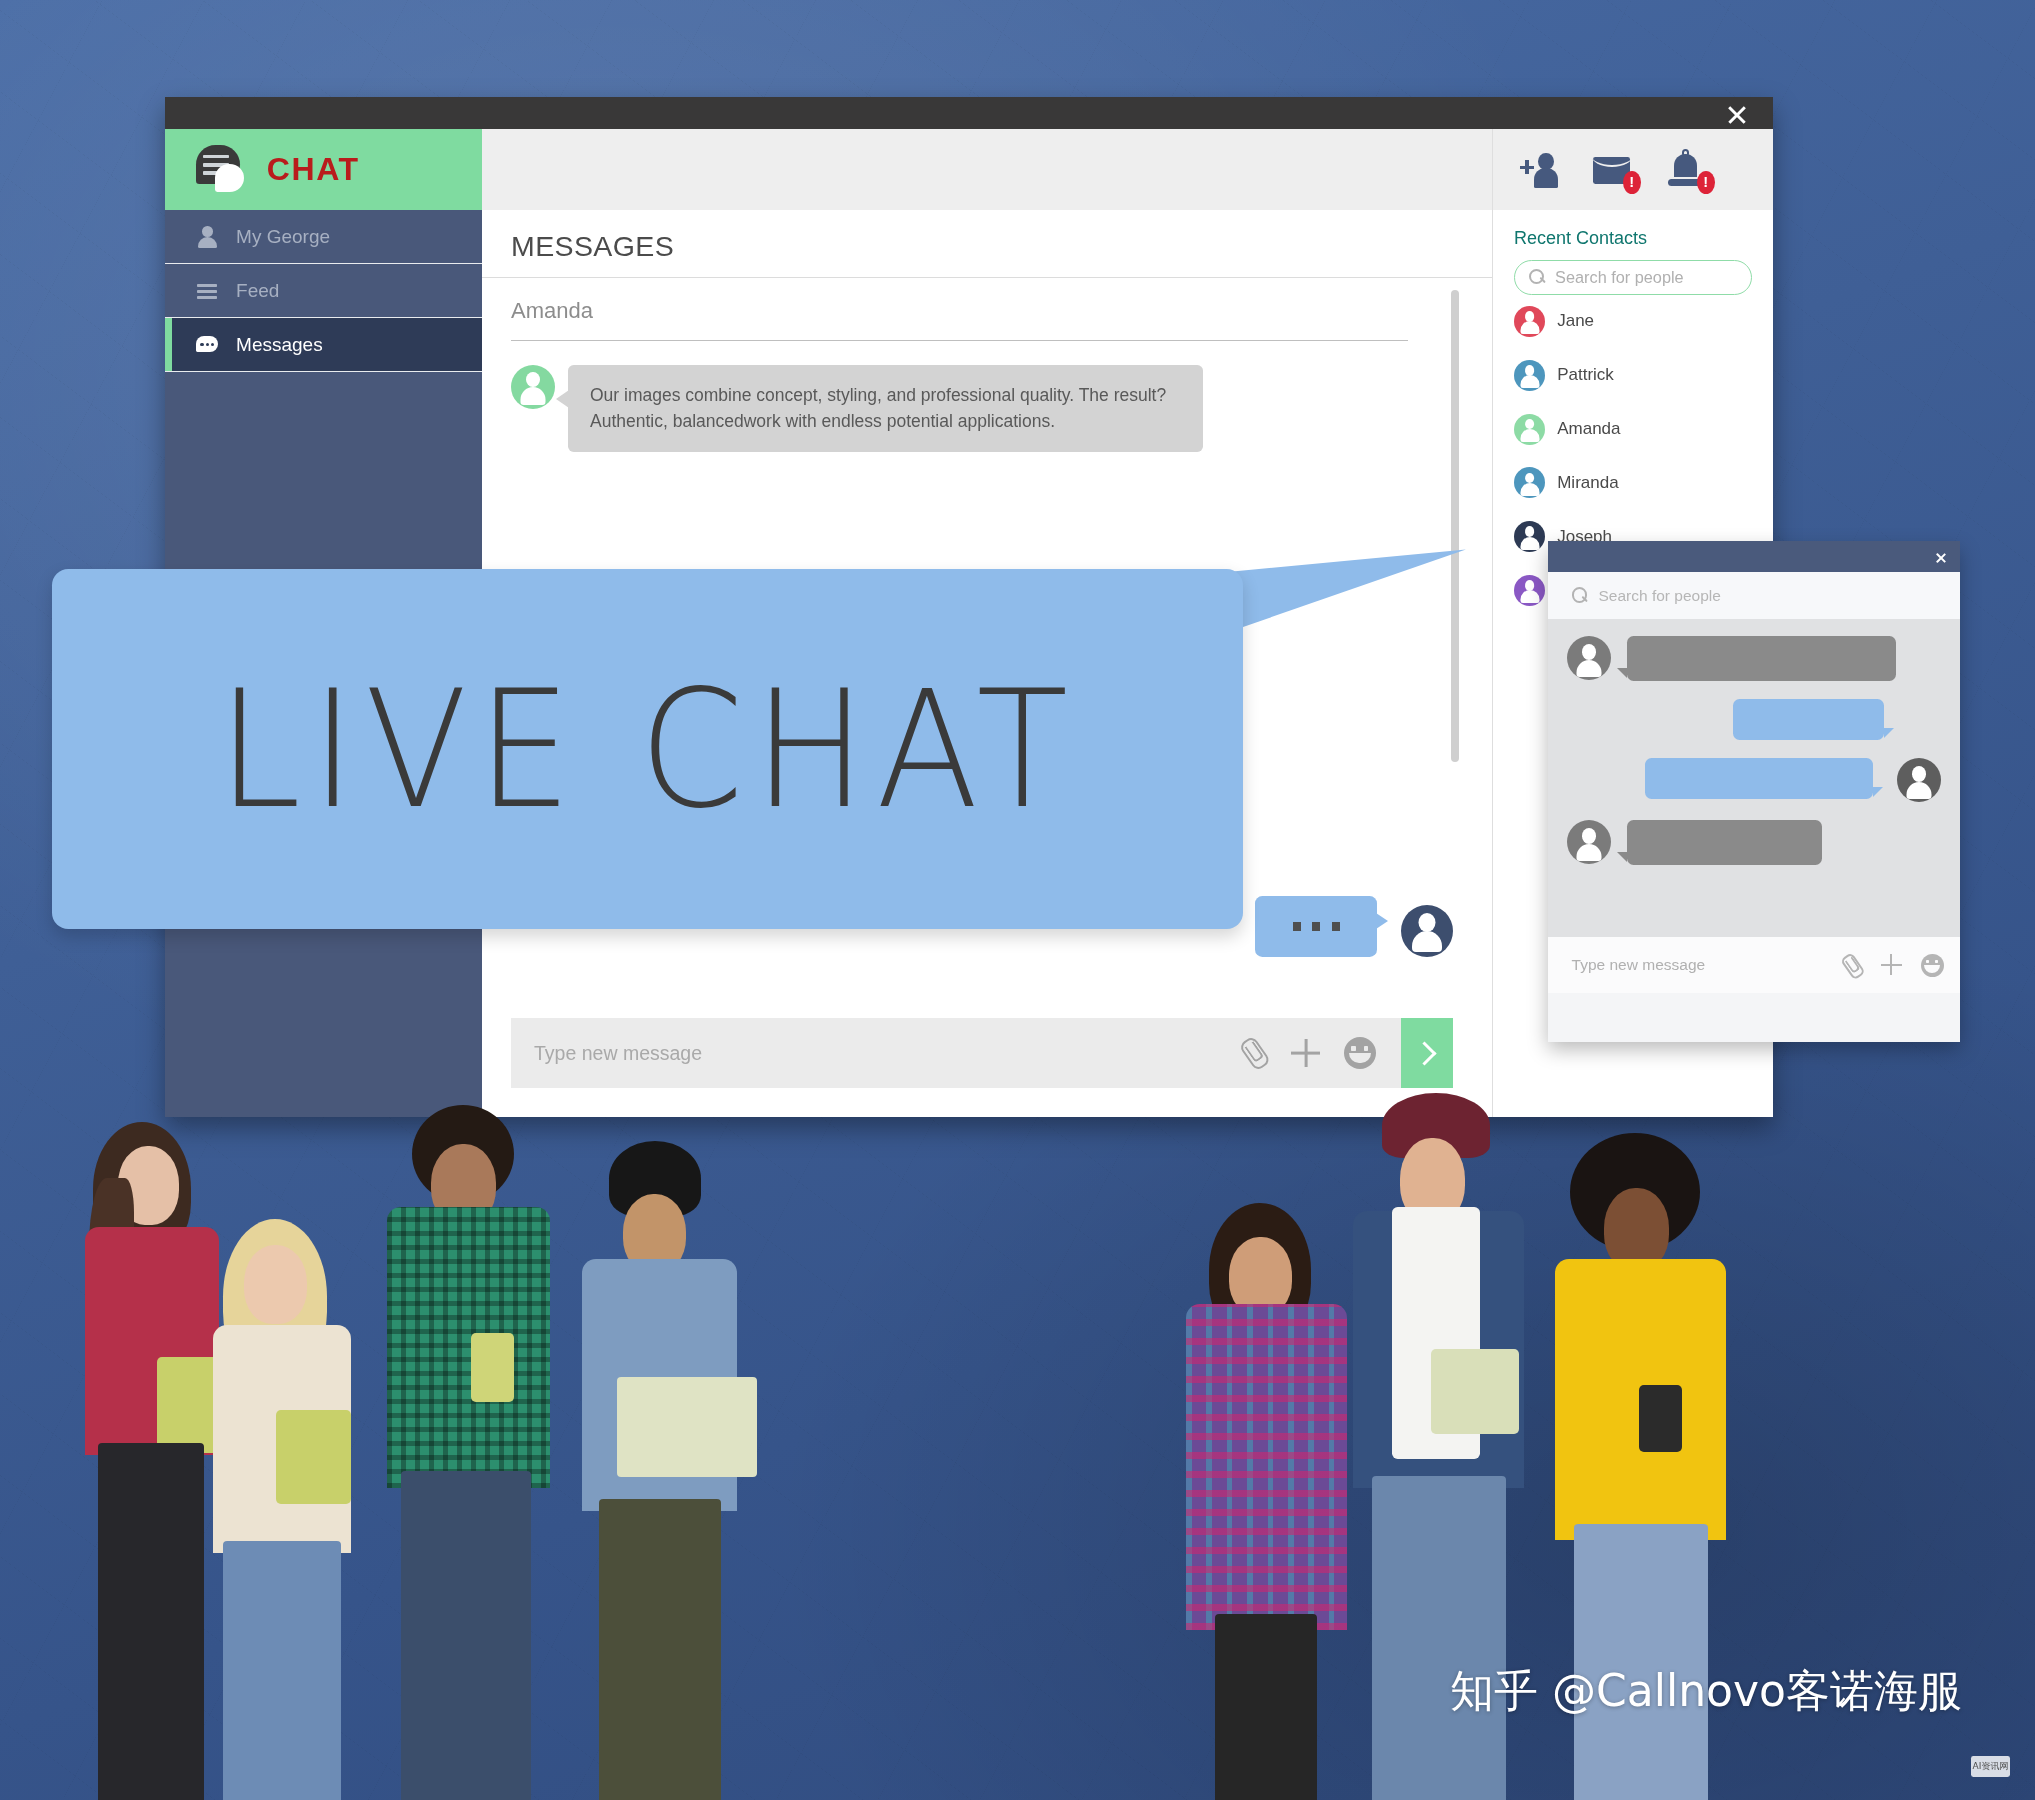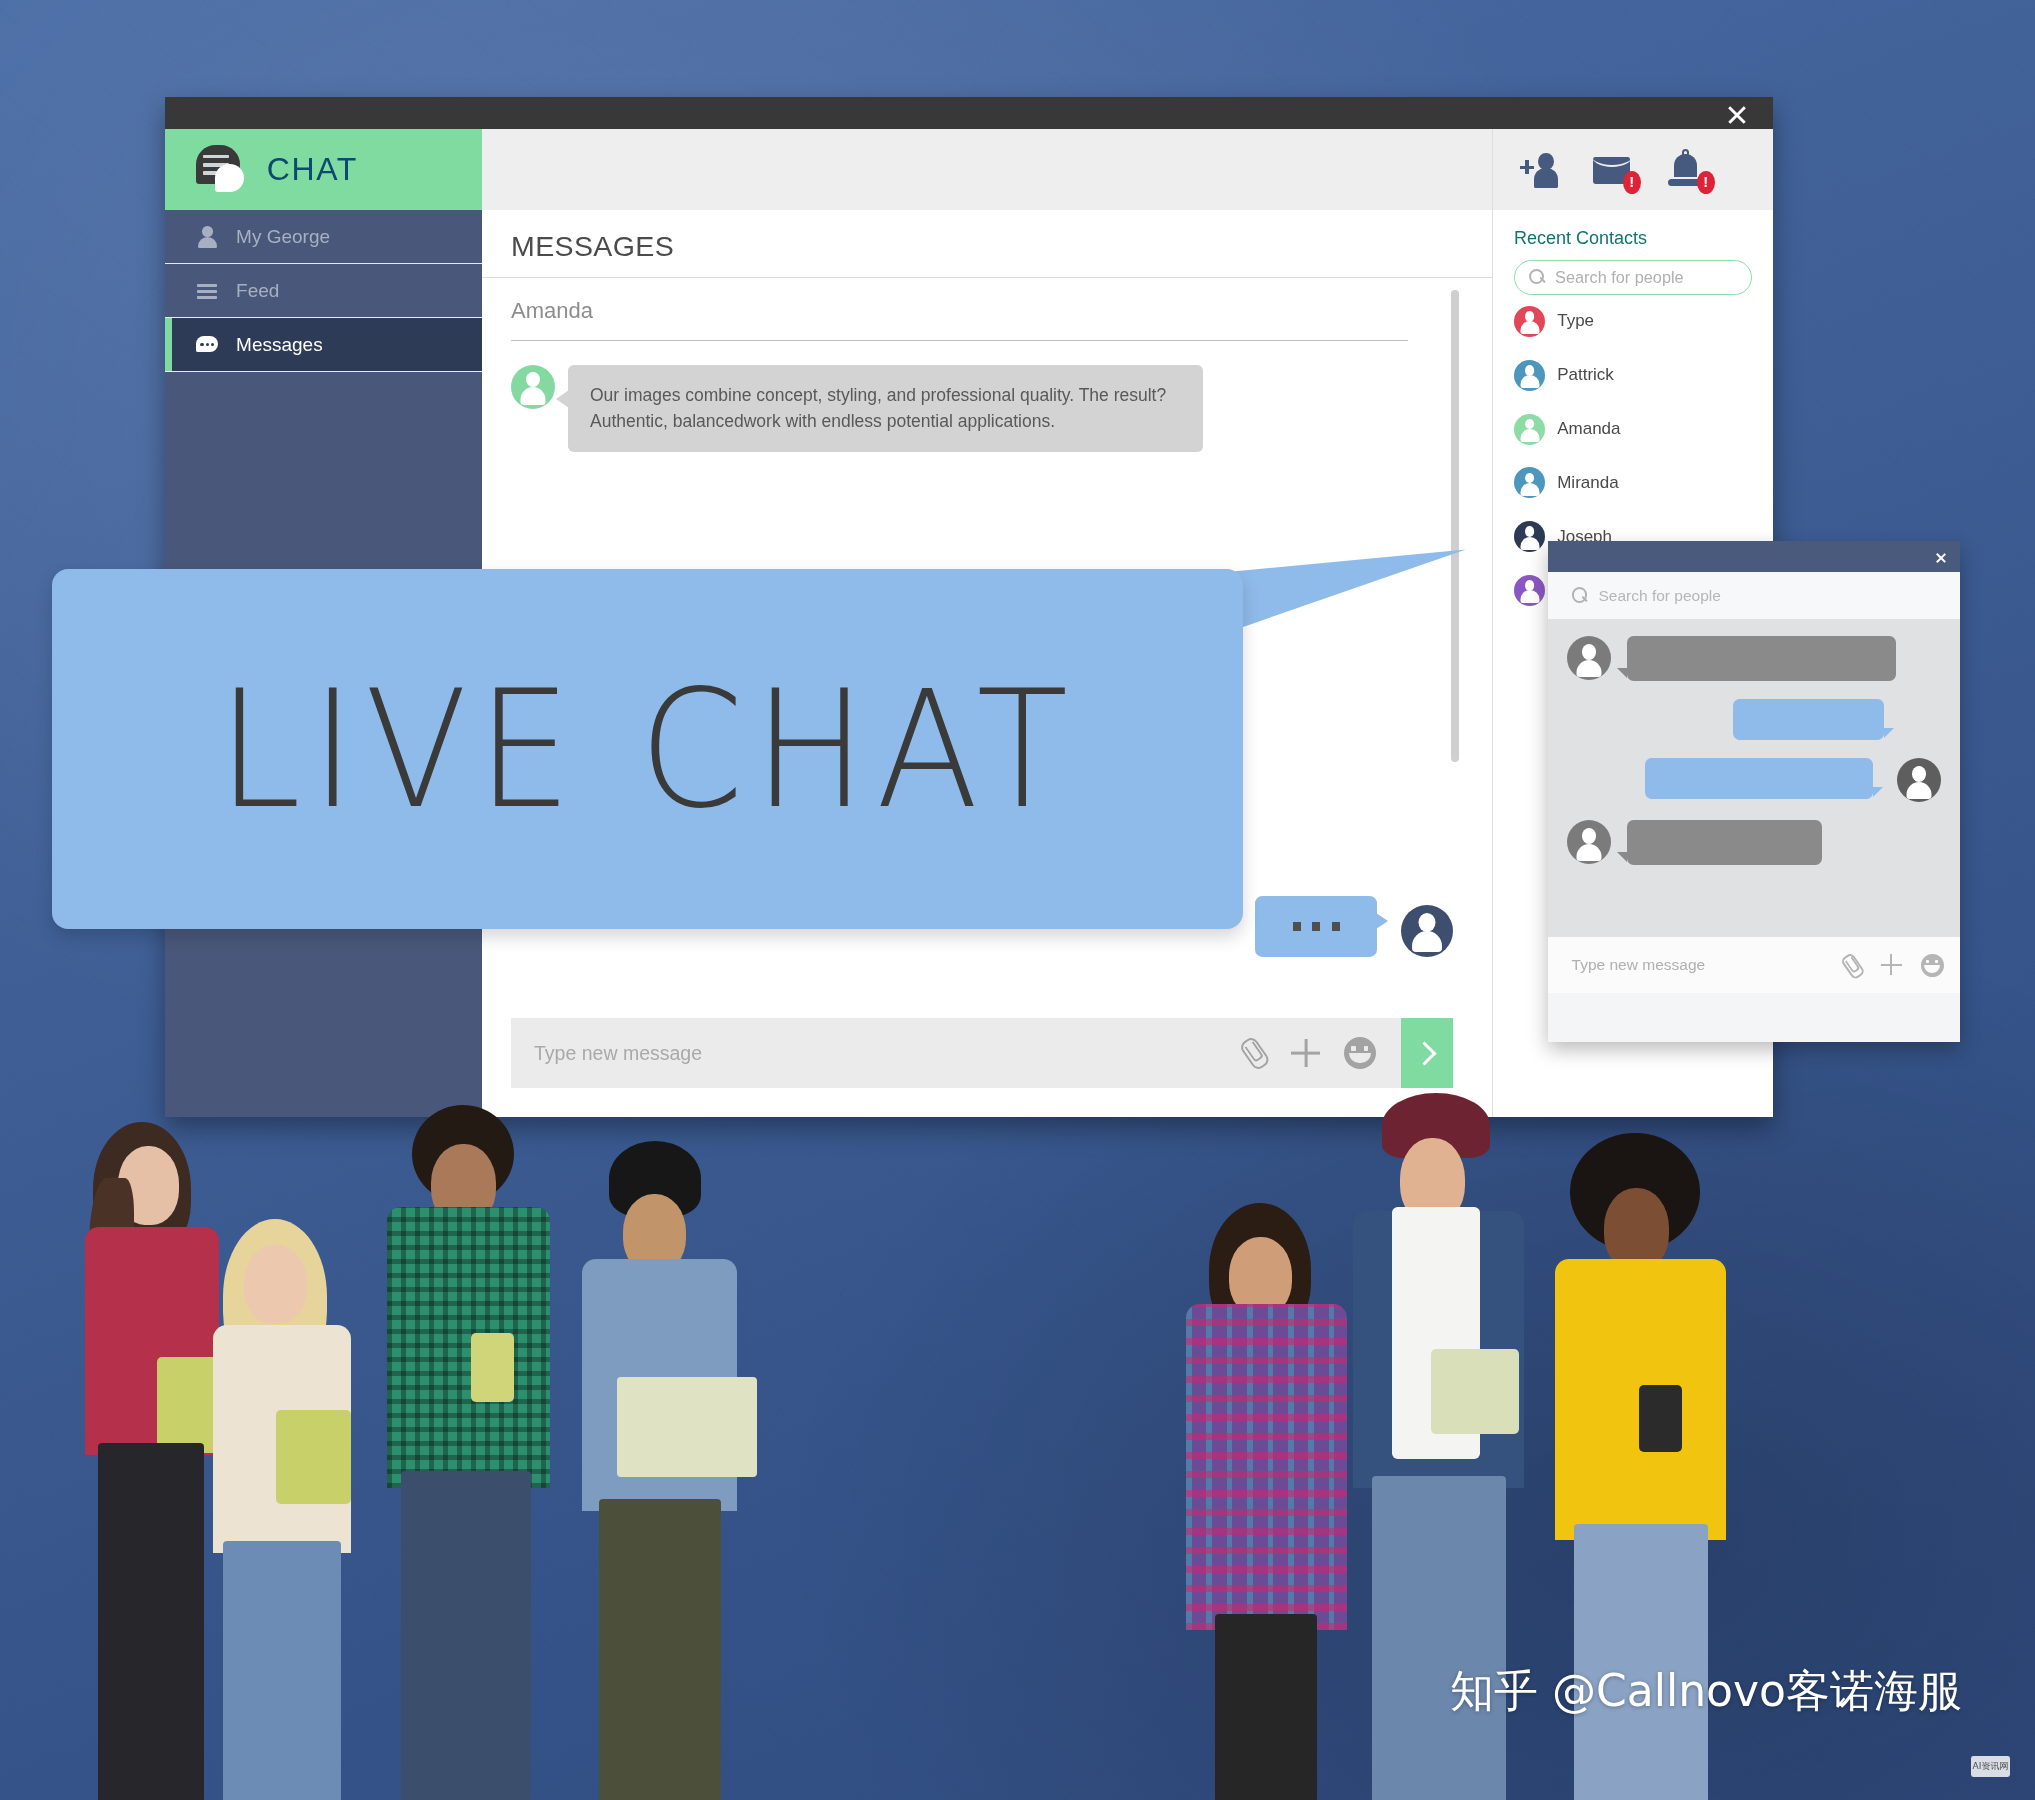--- a/index.html
+++ b/index.html
@@ -75,21 +75,21 @@
   }
   #brand-logo .bub-dark i:nth-child(1){ top:9.8px; width:26px; }
   #brand-logo .bub-dark i:nth-child(2){ top:18px; width:26px; }
   #brand-logo .bub-dark i:nth-child(3){ top:26px; width:17px; }
   #brand-logo .bub-white {
     position: absolute; left: 19.5px; top: 19px;
     width: 28.5px; height: 28px; background: #fff;
     border-radius: 50% 50% 50% 2.4px;
   }
   #brand-title {
-    color: #0c4a6e; font-size: 32px; font-weight: 400;
+    color: #b91c1c; font-size: 32px; font-weight: 700;
     letter-spacing: 1.6px;
   }
 
   .nav-item {
     height: 54px; display: flex; align-items: center;
     padding-left: 30.5px; gap: 17px;
     border-bottom: 1.2px solid #e9ecef;
     color: #a7b0c2; font-size: 19px;
     position: relative; cursor: pointer;
   }
@@ -504,21 +504,21 @@
       <div id="people-search">
         <span class="search-glass"></span>
         <span id="people-search-placeholder">Search for people</span>
       </div>
 
       <div class="contact-row">
         <span class="contact-av" style="background:#e0485a">
             <span class="head"></span>
             <span class="body"></span>
           </span>
-        <span class="contact-name">Type</span>
+        <span class="contact-name">Jane</span>
       </div>
       <div class="contact-row">
         <span class="contact-av" style="background:#4d96bd">
             <span class="head"></span>
             <span class="body"></span>
           </span>
         <span class="contact-name">Pattrick</span>
       </div>
       <div class="contact-row">
         <span class="contact-av" style="background:#8ddba5">

